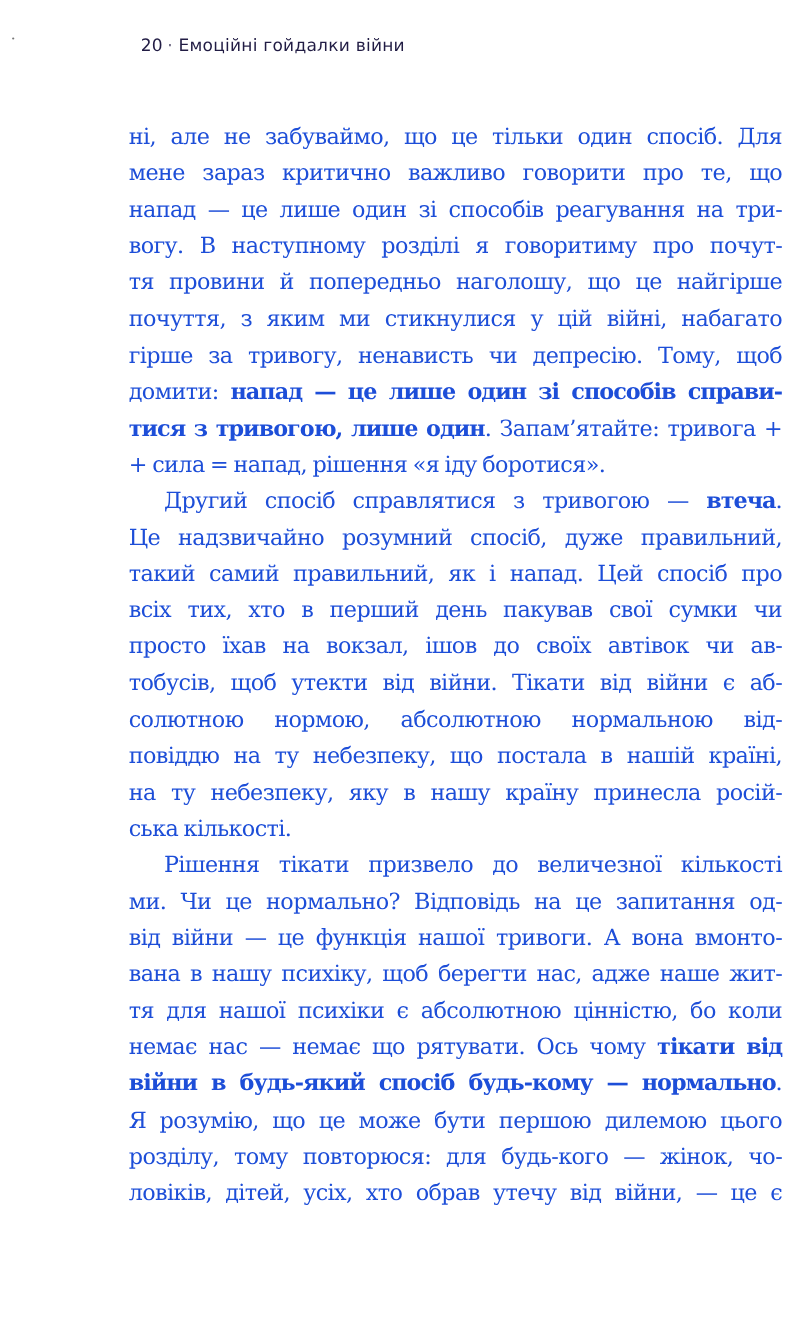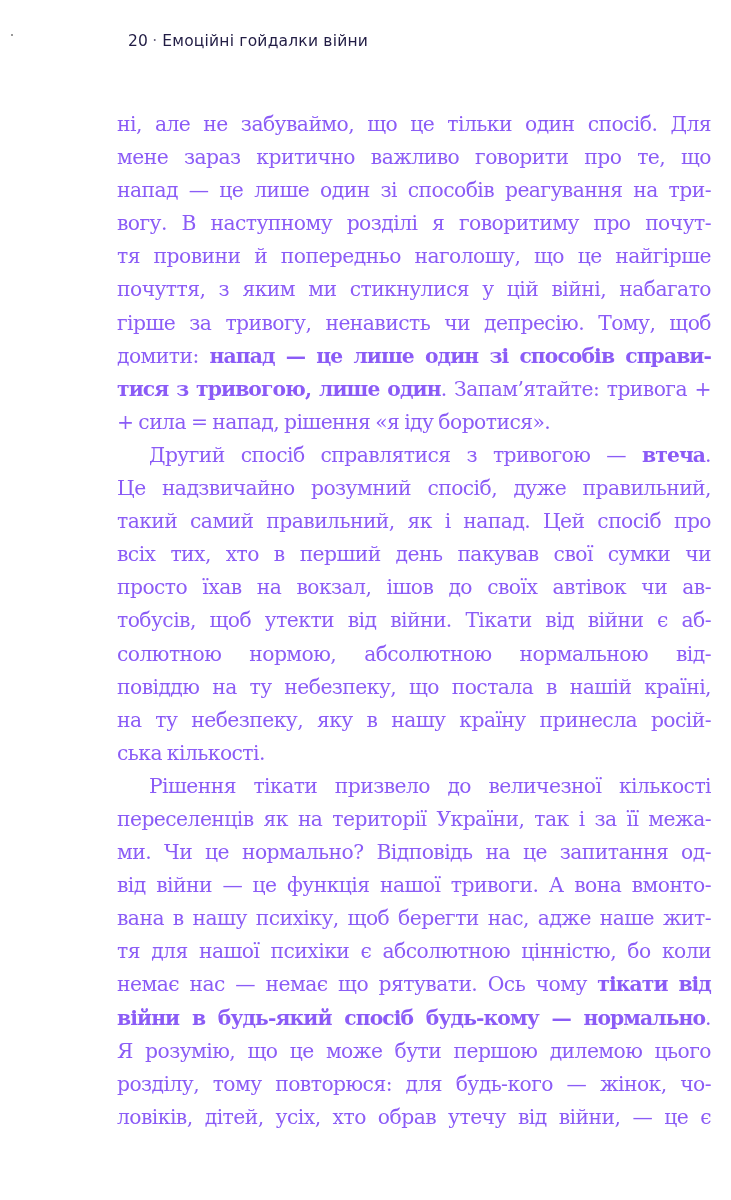--- a/index.html
+++ b/index.html
@@ -35,21 +35,21 @@
       border-radius: 1px;
     }
     .body-text {
       position: absolute;
       left: 117px;
       top: 108px;
       width: 594px;
       font-family: "DejaVu Serif", serif;
       font-size: 20.3px;
       line-height: 33.1px;
-      color: #8b5cf6;
+      color: #1d4ed8;
     }
     .line {
       display: block;
       text-align: justify;
       text-align-last: justify;
       white-space: nowrap;
       height: 33.1px;
       letter-spacing: -0.55px;
       word-spacing: -1px;
     }
@@ -96,21 +96,20 @@
     <span class="line">просто їхав на вокзал, ішов до своїх автівок чи ав-</span>
     <span class="line">тобусів, щоб утекти від війни. Тікати від війни є аб-</span>
     <span class="line">солютною нормою, абсолютною нормальною від-</span>
     <span class="line">повіддю на ту небезпеку, що постала в нашій країні,</span>
     <span class="line">на ту небезпеку, яку в нашу країну принесла росій-</span>
     <span class="line last">ська кількості.</span>
   </div>
 
   <div>
     <span class="line indent">Рішення тікати призвело до величезної кількості</span>
-    <span class="line">переселенців як на території України, так і за її межа-</span>
     <span class="line">ми. Чи це нормально? Відповідь на це запитання од-</span>
     <span class="line">від війни — це функція нашої тривоги. А вона вмонто-</span>
     <span class="line">вана в нашу психіку, щоб берегти нас, адже наше жит-</span>
     <span class="line">тя для нашої психіки є абсолютною цінністю, бо коли</span>
     <span class="line"><span>немає нас — немає що рятувати. Ось чому </span><b>тікати від</b><span></span></span>
     <span class="line"><span></span><b>війни в будь-який спосіб будь-кому — нормально</b><span>.</span></span>
     <span class="line">Я розумію, що це може бути першою дилемою цього</span>
     <span class="line">розділу, тому повторюся: для будь-кого — жінок, чо-</span>
     <span class="line">ловіків, дітей, усіх, хто обрав утечу від війни, — це є</span>
   </div>

